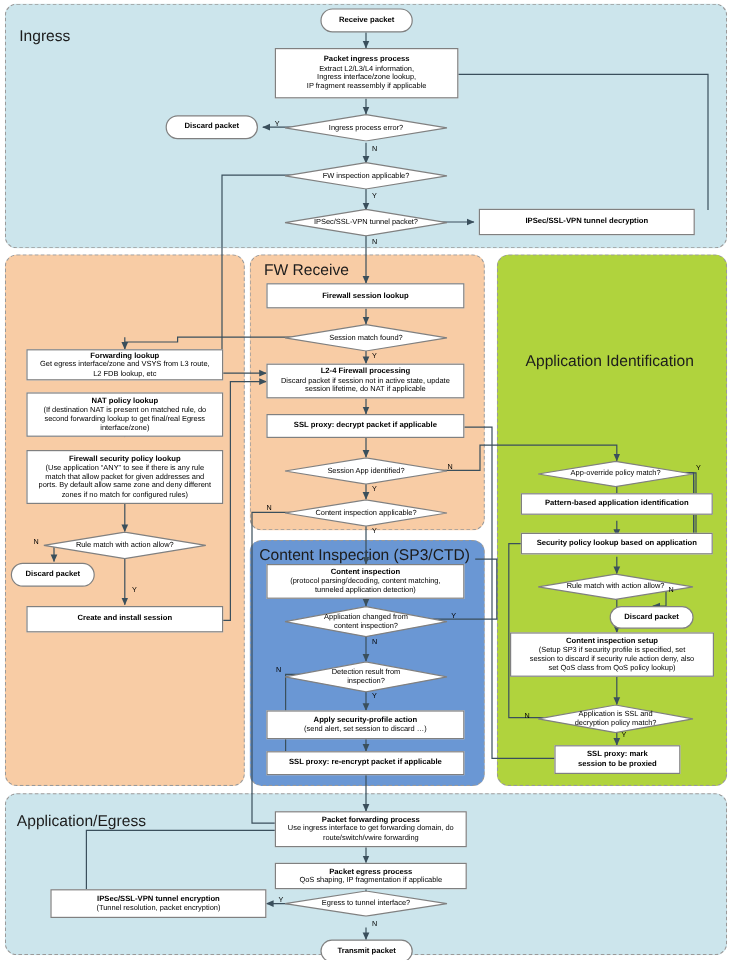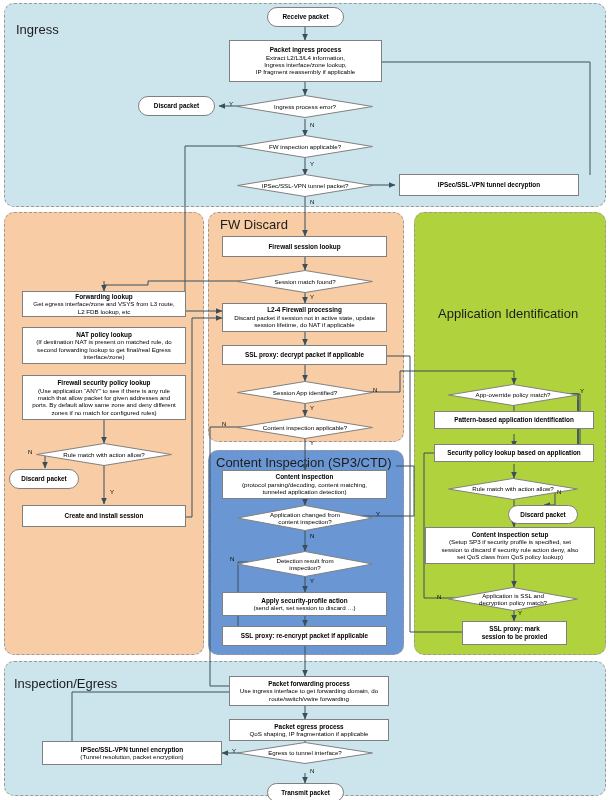--- a/index.html
+++ b/index.html
@@ -33,30 +33,30 @@
 <body>
 
 <div id="canvas">
 
   <div class="panel" style="left:4px;top:3px;width:602px;height:204px;background:#CCE5EC;"></div>
   <div class="panel-title" style="left:16px;top:22px;">Ingress</div>
 
   <div class="panel" style="left:4px;top:212px;width:200px;height:443px;background:#F8CCA5;"></div>
 
   <div class="panel" style="left:208px;top:212px;width:196px;height:230px;background:#F8CCA5;"></div>
-  <div class="panel-title" style="left:220px;top:217px;">FW Discard</div>
+  <div class="panel-title" style="left:220px;top:217px;">FW Receive</div>
 
   <div class="panel" style="left:208px;top:450px;width:196px;height:205px;background:#6A97D4;"></div>
   <div class="panel-title" style="left:216px;top:455px;">Content Inspection (SP3/CTD)</div>
 
   <div class="panel" style="left:414px;top:212px;width:192px;height:443px;background:#B0D33D;"></div>
-  <div class="panel-title" style="left:438px;top:306px;">Application Identification</div>
+  <div class="panel-title" style="left:438px;top:293px;">Application Identification</div>
 
   <div class="panel" style="left:4px;top:661px;width:602px;height:135px;background:#CCE5EC;"></div>
-  <div class="panel-title" style="left:14px;top:676px;">Inspection/Egress</div>
+  <div class="panel-title" style="left:14px;top:676px;">Application/Egress</div>
 
   <svg id="wires" viewBox="0 0 610 800">
     <defs>
       <marker id="ah" markerWidth="7" markerHeight="7" refX="6" refY="3.2" orient="auto">
         <path d="M0,0.4 L6.4,3.2 L0,6 z" fill="#3A4F5C"></path>
       </marker>
     </defs>
     <g stroke="#3A4F5C" stroke-width="1" fill="none" marker-end="url(#ah)">
 
       <path d="M305,27 L305,40"></path>

